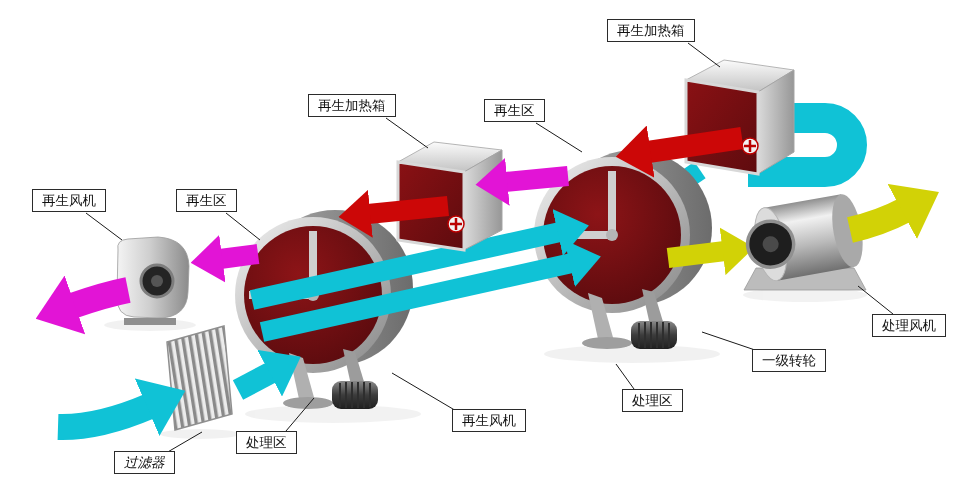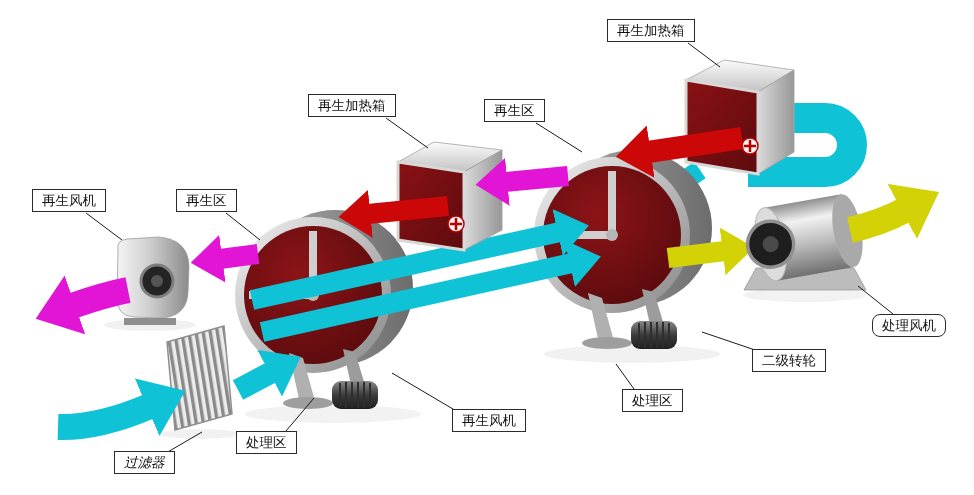--- a/index.html
+++ b/index.html
@@ -190,20 +190,20 @@
     <line x1="286" y1="431" x2="314" y2="398"></line>
     <line x1="166" y1="453" x2="202" y2="432"></line>
   </g>
 </svg>
 
 <div class="label" style="left:607px;top:19px;">再生加热箱</div>
 <div class="label" style="left:308px;top:94px;">再生加热箱</div>
 <div class="label" style="left:484px;top:99px;">再生区</div>
 <div class="label" style="left:32px;top:189px;">再生风机</div>
 <div class="label" style="left:176px;top:189px;">再生区</div>
-<div class="label" style="left:872px;top:314px;border-radius:8px;">处理风机</div>
-<div class="label" style="left:752px;top:349px;">二级转轮</div>
+<div class="label" style="left:872px;top:314px;">处理风机</div>
+<div class="label" style="left:752px;top:349px;">一级转轮</div>
 <div class="label" style="left:622px;top:389px;">处理区</div>
 <div class="label" style="left:452px;top:409px;">再生风机</div>
 <div class="label" style="left:236px;top:431px;">处理区</div>
 <div class="label" style="left:114px;top:451px;font-style:italic;">过滤器</div>
 
 </div>
 
 </body></html>

